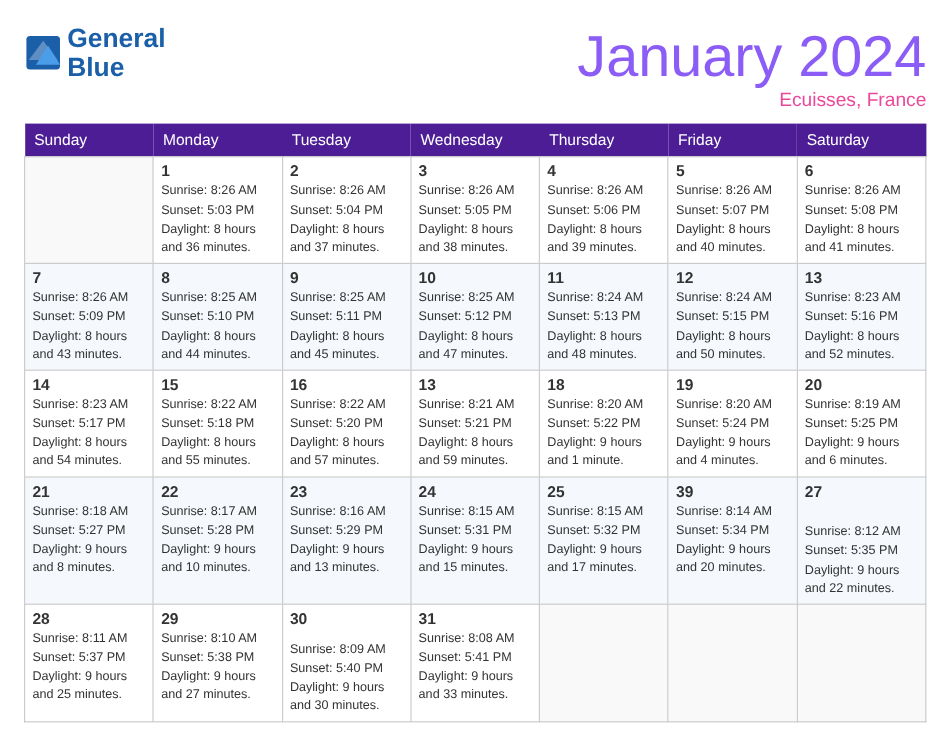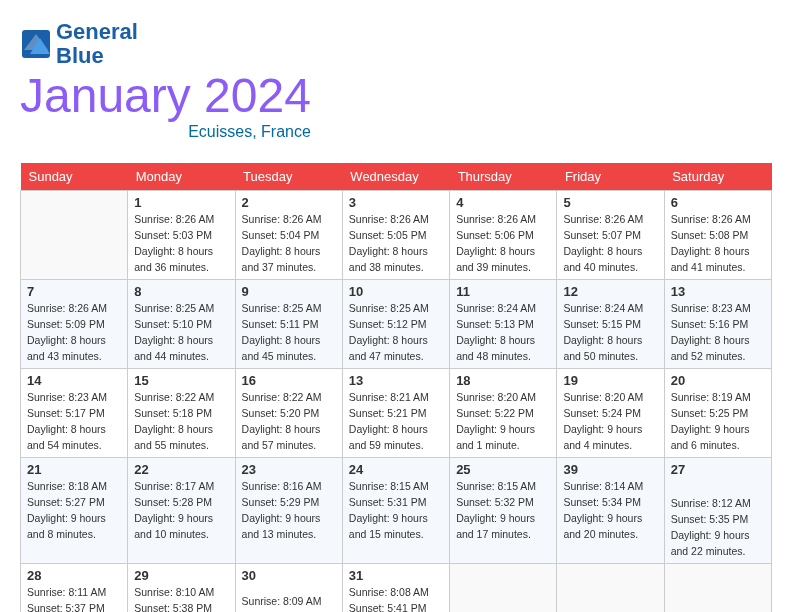--- a/index.html
+++ b/index.html
@@ -7,22 +7,21 @@
       font-family: Arial, sans-serif;
       background: #fff;
       width: 792px;
       min-height: 612px;
       padding: 20px;
     }
     .header {
       display: flex;
       justify-content: space-between;
       align-items: flex-start;
-      margin-bottom: 22px;
-      flex-direction: column;
+      margin-bottom: 10px;
     }
     .logo {
       display: flex;
       align-items: center;
     }
     .logo-text {
       font-size: 22px;
       font-weight: bold;
       color: #1a5fa8;
       line-height: 1.1;
@@ -35,29 +34,29 @@
     .title-block {
       text-align: right;
     }
     .month-year {
       font-size: 48px;
       font-weight: normal;
       color: #8b5cf6;
     }
     .location {
       font-size: 16px;
-      color: #0369a1;
+      color: #ec4899;
     }
     table {
       width: 100%;
       border-collapse: collapse;
       font-size: 11px;
     }
     thead tr th {
-      background-color: #ef4444;
+      background-color: #4c1d95;
       color: #fff;
       padding: 6px 8px;
       text-align: left;
       font-size: 13px;
       font-weight: normal;
     }
     tbody tr td {
       border: 1px solid #ccc;
       vertical-align: top;
       padding: 4px 6px;

